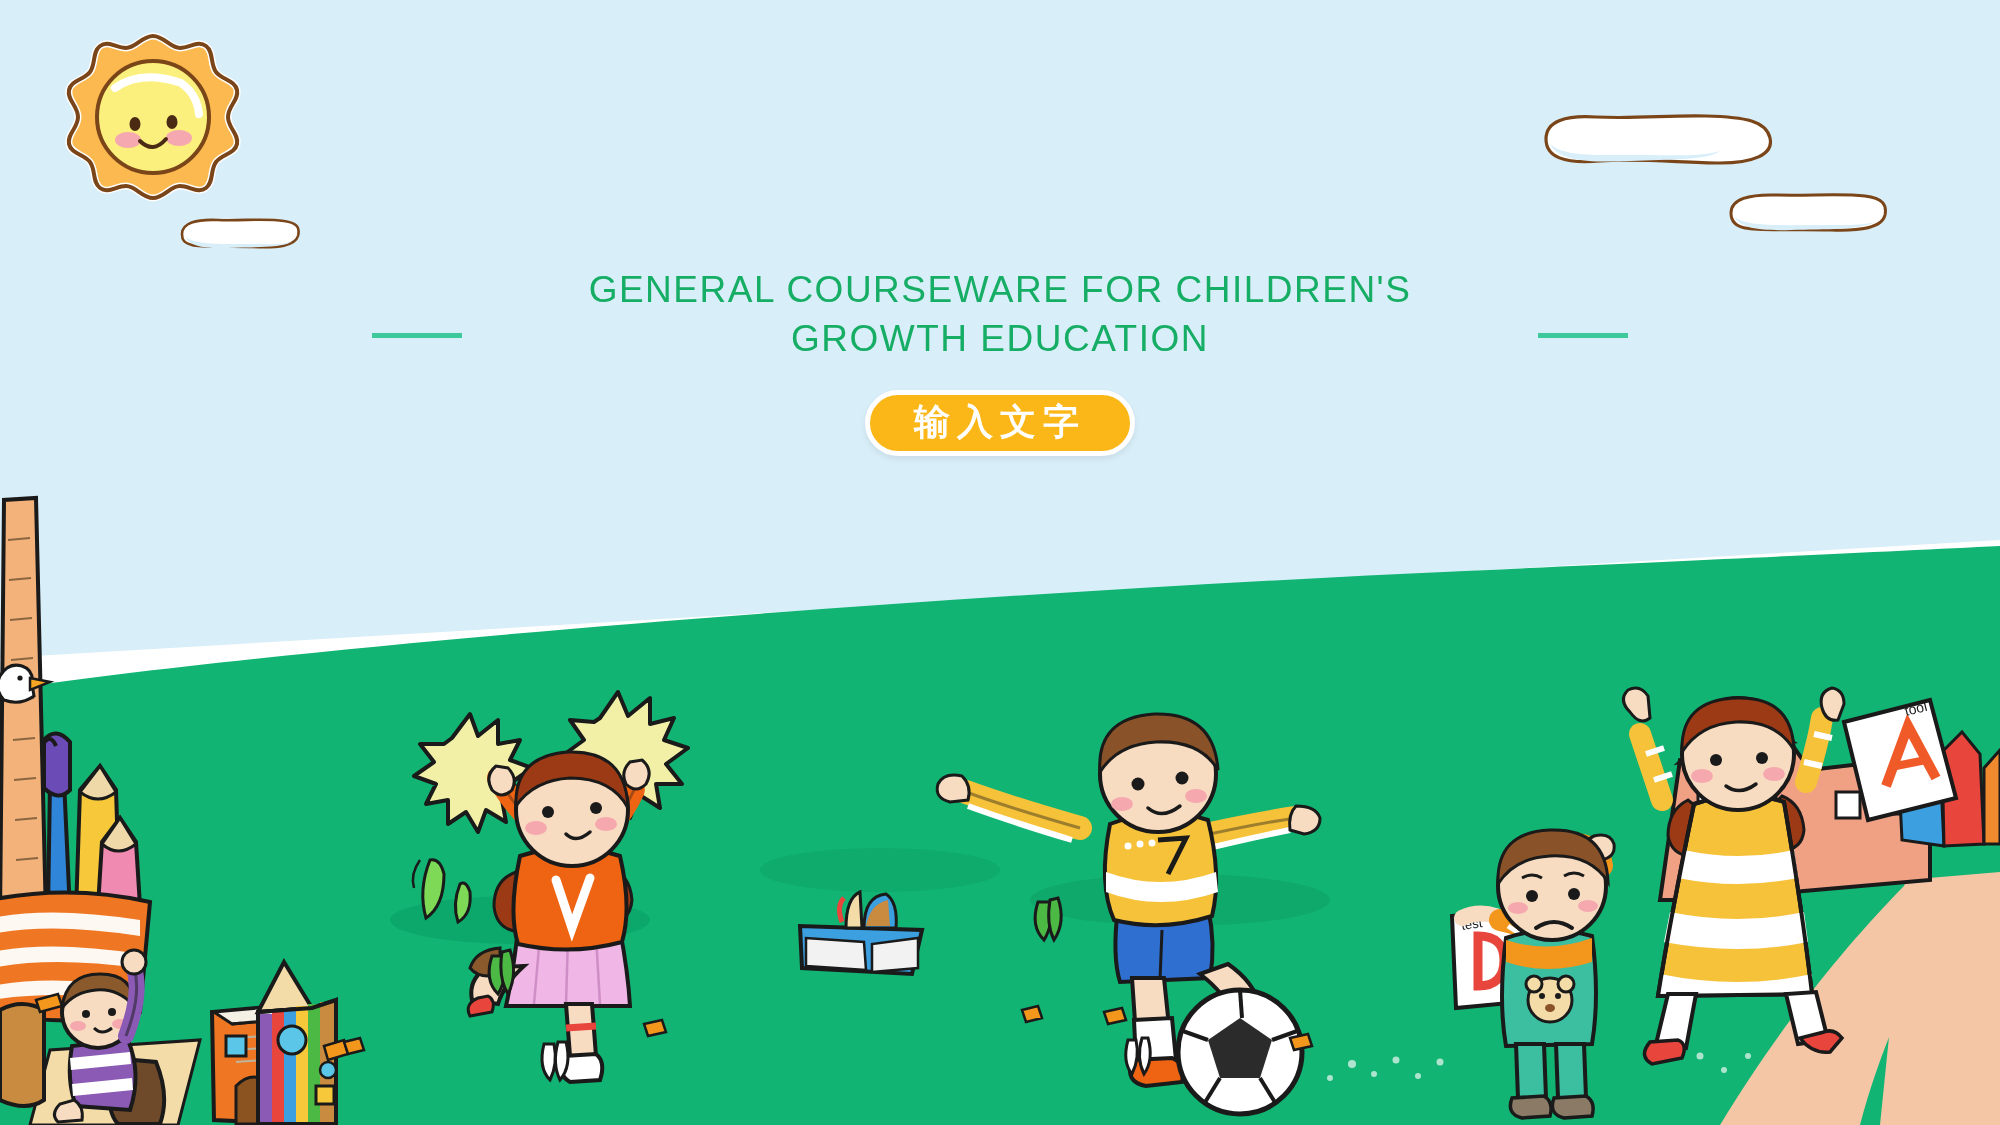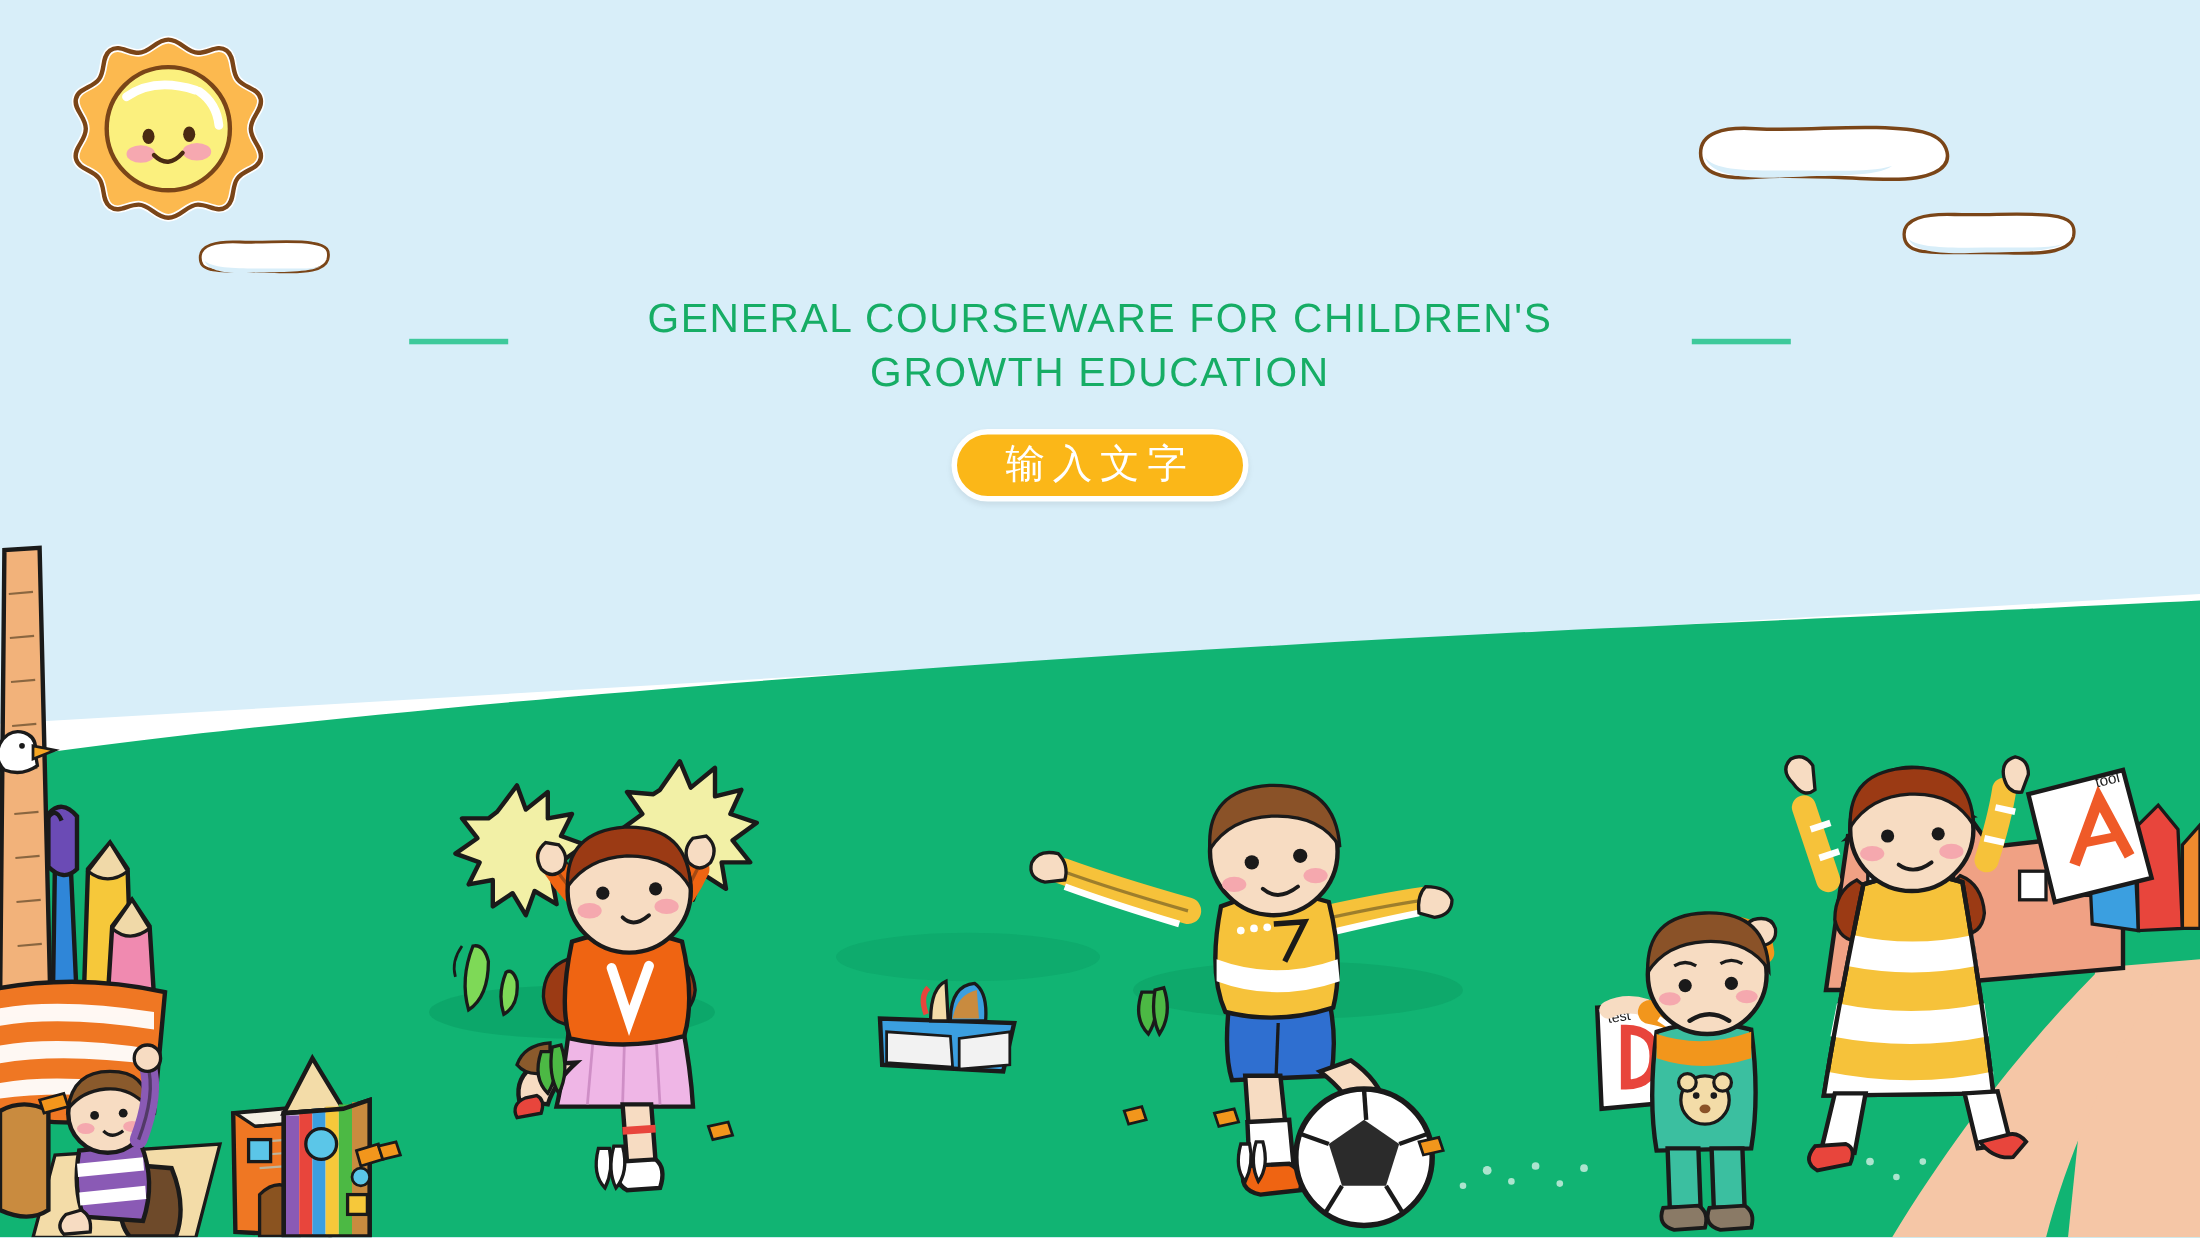--- a/index.html
+++ b/index.html
@@ -41,21 +41,21 @@
     font-weight:bold;
     color:#f4610d;
     letter-spacing:6px;
     line-height:1.12;
     text-shadow:7px 7px 0 rgba(120,130,140,0.20);
     white-space:nowrap;
   }
   .subtitle-row {
     position:relative;
     margin-top:18px;
-    display:flex; align-items:flex-start; justify-content:center;
+    display:flex; align-items:center; justify-content:center;
     gap:0px;
   }
   .deco-line {
     width:90px; height:5px; background:#3ec99b;
     margin-top:42px;
     flex:0 0 auto;
   }
   .deco-line.left { margin-right:38px; }
   .deco-line.right { margin-left:38px; }
   .subtitle {
@@ -75,20 +75,21 @@
     padding:0 44px;
     background:#fbb718;
     border:5px solid #ffffff;
     border-radius:34px;
     color:#ffffff;
     font-size:36px;
     letter-spacing:7px;
     font-family:"Liberation Sans", sans-serif;
     cursor:pointer;
     box-shadow:0 3px 6px rgba(0,0,0,0.08);
+    font-weight:bold;
   }
   
   .art { position:absolute; left:0; top:0; width:2000px; height:1125px; pointer-events:none; z-index:10; }
 </style>
 </head>
 <body>
 
 <div class="slide">
 
   <div class="sky"></div>

